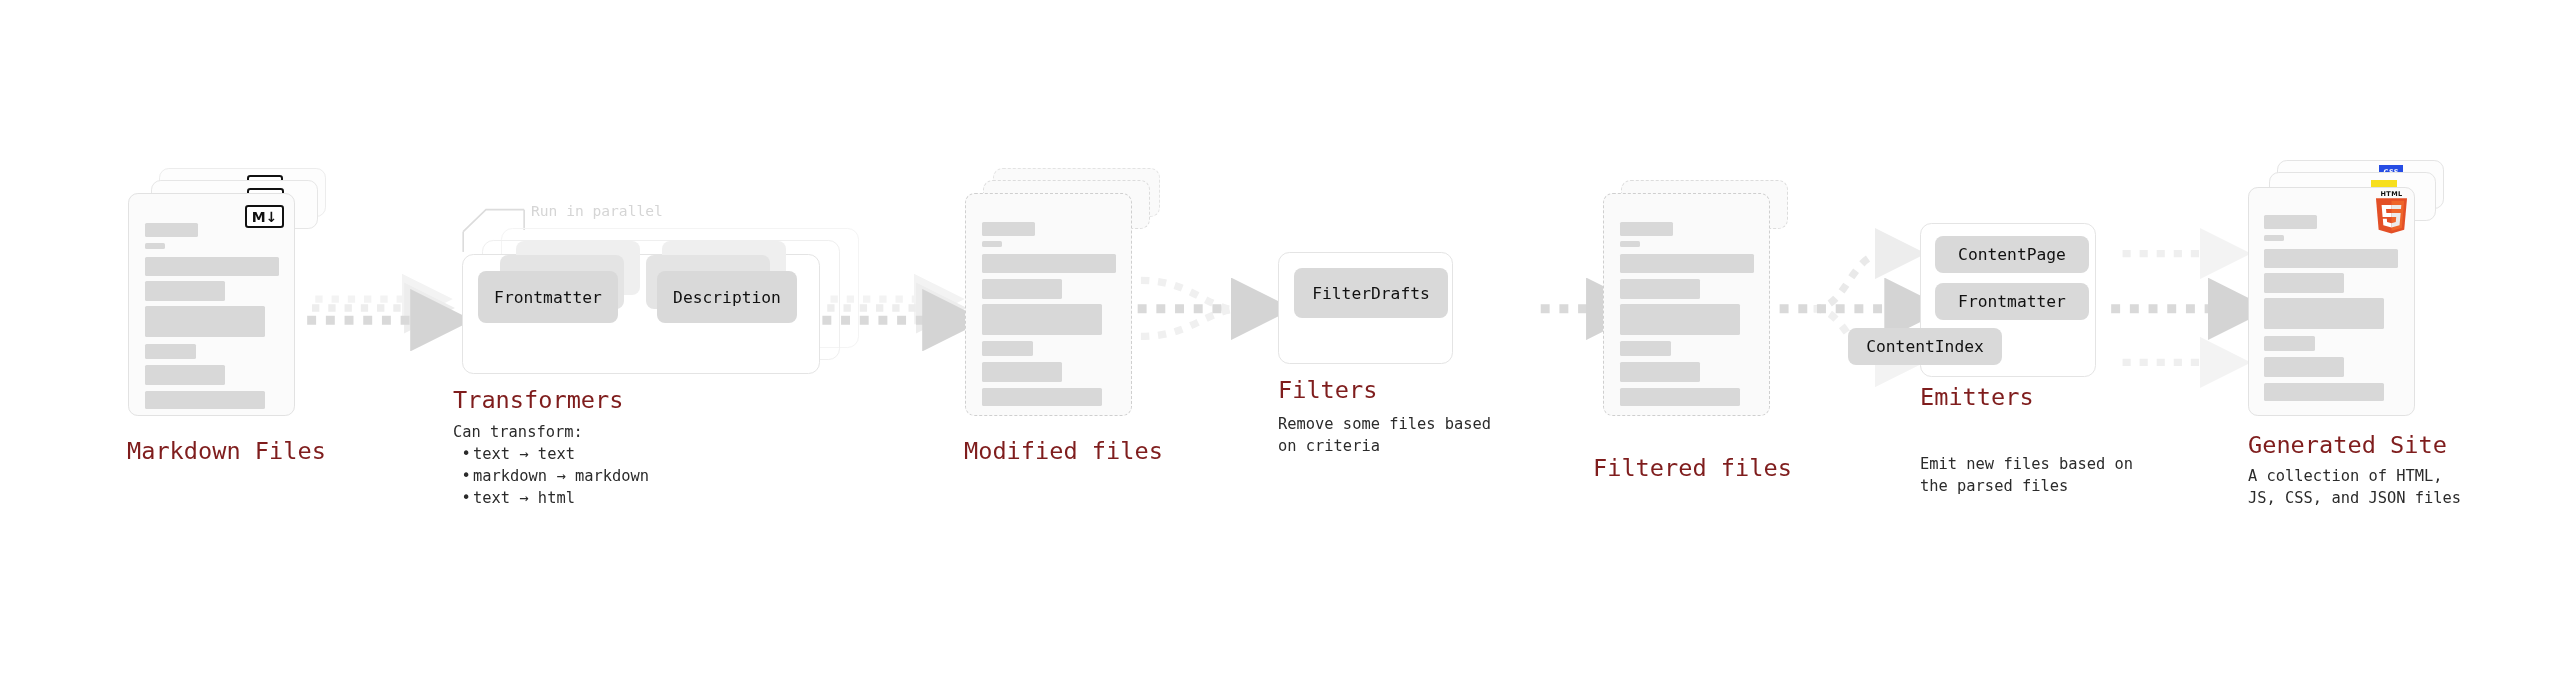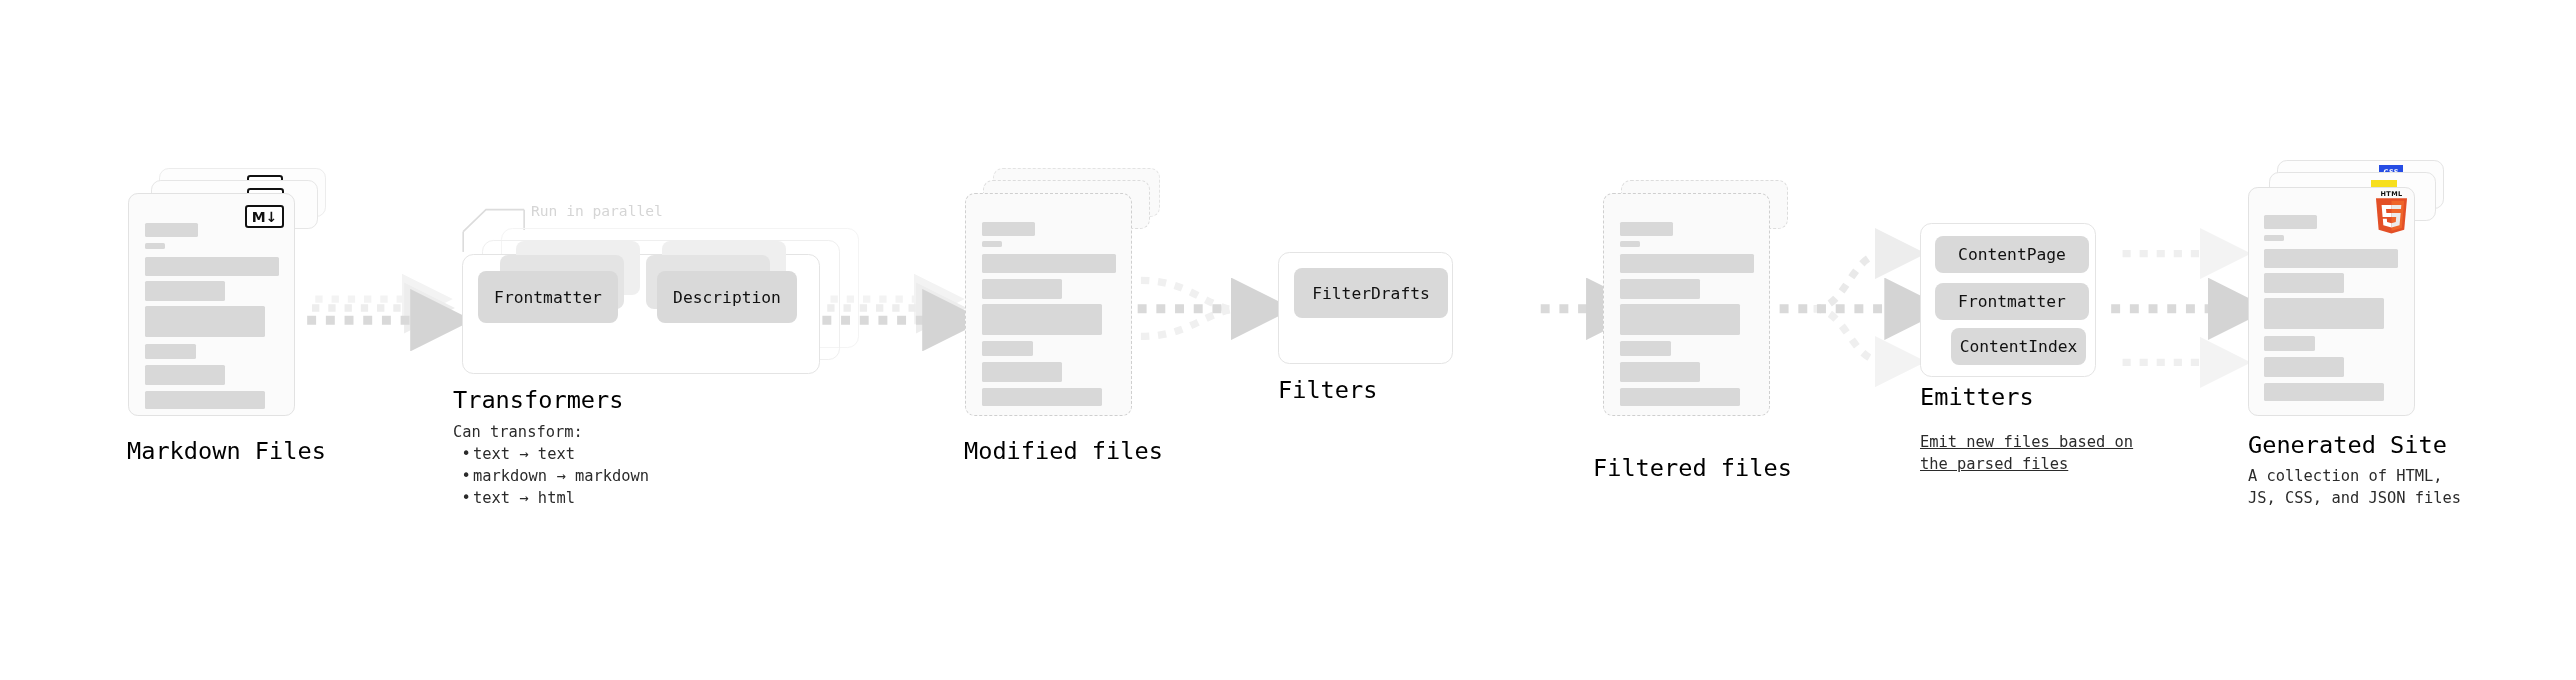--- a/index.html
+++ b/index.html
@@ -15,21 +15,21 @@
     width: 2576px;
     height: 681px;
     background: #ffffff;
   }
 
   
   .stage-title {
     position: absolute;
     font-family: "DejaVu Sans Mono", "Liberation Mono", monospace;
     font-size: 23.6px;
-    color: #000000;
+    color: #7f1d1d;
     letter-spacing: 0px;
     white-space: nowrap;
   }
   .stage-desc {
     position: absolute;
     font-family: "DejaVu Sans Mono", "Liberation Mono", monospace;
     font-size: 15.4px;
     line-height: 22px;
     color: #2b2b2b;
     white-space: pre-line;
@@ -281,44 +281,46 @@
     <div class="skel" style="left:982px; top:362px; width:80px; height:19.5px;"></div>
     <div class="skel" style="left:982px; top:388px; width:120px; height:18px;"></div>
   </div>
   <div class="stage-title" style="left:964px; top:437px;">Modified files</div>
 
   <div>
     <div class="group-box" style="left:1278px; top:252px; width:175px; height:112px;"></div>
     <div class="chip" style="left:1294px; top:268px; width:154px; height:50px;">FilterDrafts</div>
   </div>
   <div class="stage-title" style="left:1278px; top:376px;">Filters</div>
+  <div class="stage-desc" style="left:1278px; top:413px;">Remove some files based
+on criteria</div>
 
   <div class="doc-stack">
     <div class="doc-card dashed" style="left:1621px; top:180px; width:167px; height:49px; border-color:#dcdcdc;"></div>
     <div class="doc-card dashed" style="left:1603px; top:193px; width:167px; height:223px;"></div>
 
     <div class="skel" style="left:1620px; top:222px; width:53px; height:14px;"></div>
     <div class="skel" style="left:1620px; top:241px; width:20.3px; height:5.7px;"></div>
     <div class="skel" style="left:1620px; top:254px; width:134px; height:18.7px;"></div>
     <div class="skel" style="left:1620px; top:279px; width:80px; height:19.5px;"></div>
     <div class="skel" style="left:1620px; top:304px; width:120px; height:31px;"></div>
     <div class="skel" style="left:1620px; top:341px; width:51px; height:14.6px;"></div>
     <div class="skel" style="left:1620px; top:362px; width:80px; height:19.5px;"></div>
     <div class="skel" style="left:1620px; top:388px; width:120px; height:18px;"></div>
   </div>
   <div class="stage-title" style="left:1593px; top:437px;margin-top:17px;">Filtered files</div>
 
   <div>
     <div class="group-box" style="left:1920px; top:223px; width:176px; height:154px;"></div>
     <div class="chip" style="left:1935px; top:236px; width:154px; height:37px;">ContentPage</div>
     <div class="chip" style="left:1935px; top:283px; width:154px; height:37px;">Frontmatter</div>
-    <div class="chip" style="left:1951px; top:328px; width:135px; height:37px;">ContentIndex</div>
+    <div class="chip" style="left:1848px; top:328px; width:154px; height:37px;">ContentIndex</div>
   </div>
   <div class="stage-title" style="left:1920px; top:383px;">Emitters</div>
-  <div class="stage-desc" style="left:1920px; top:431px;text-decoration:underline;">Emit new files based on
+  <div class="stage-desc" style="left:1920px; top:453px;">Emit new files based on
 the parsed files</div>
 
   <div class="doc-stack">
 
     <div class="doc-card ghost2" style="left:2277px; top:160px; width:167px; height:49px; border-color:#e4e4e4;"></div>
     <div class="css-badge" style="left:2379px; top:165px; width:24.4px; height:13px; font-size:6.5px; letter-spacing:0.4px;">CSS</div>
 
     <div class="doc-card ghost1" style="left:2269px; top:172px; width:167px; height:49px; border-color:#e4e4e4;"></div>
     <div class="js-badge" style="left:2371px; top:180px; width:26px; height:18px;"></div>
 

